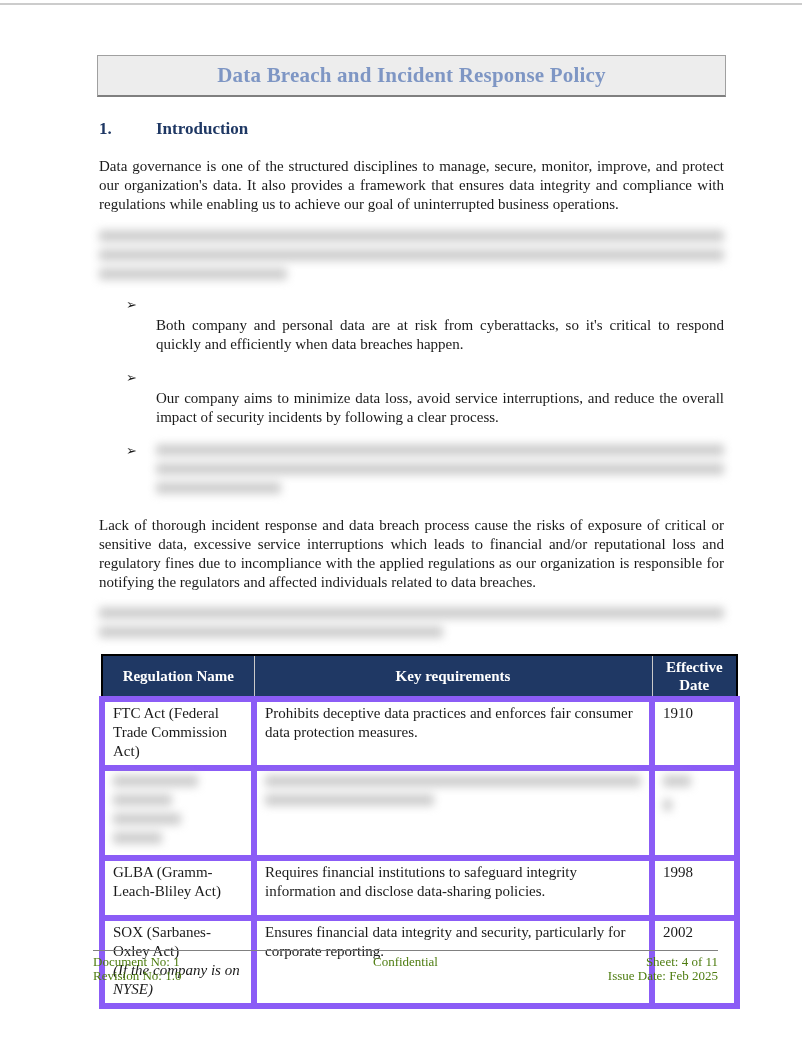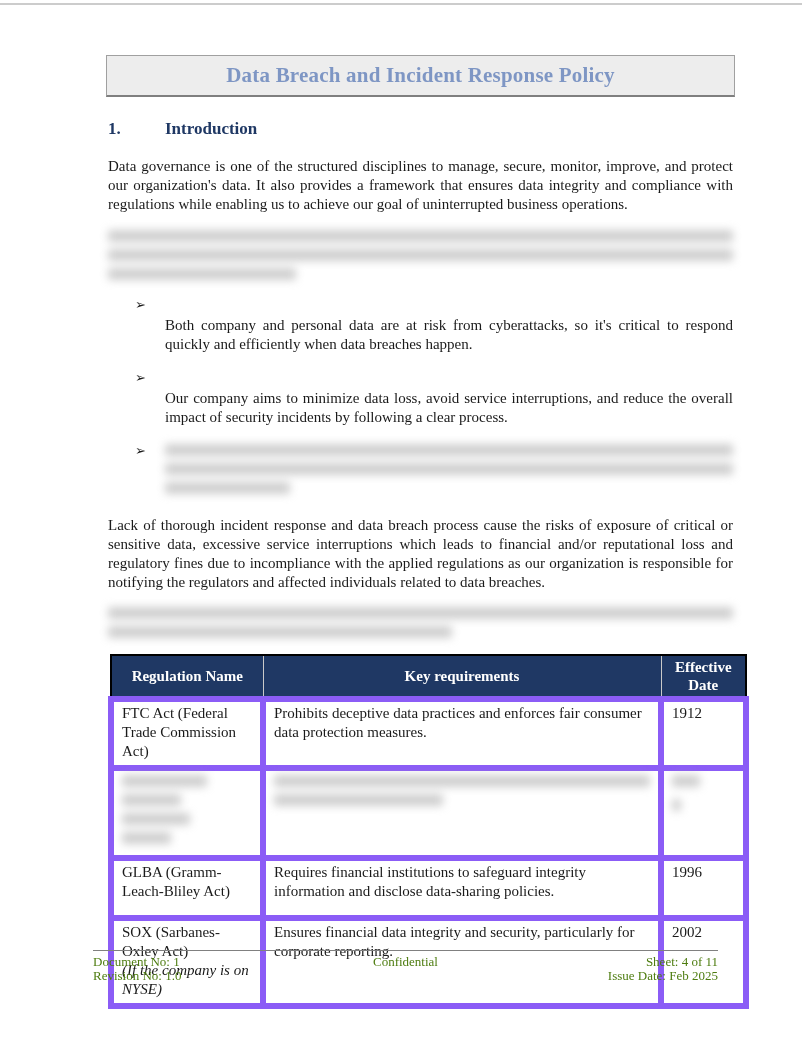--- a/index.html
+++ b/index.html
@@ -6,21 +6,21 @@
   body {
     width:802px; height:1050px;
     background:#ffffff;
     position:relative;
     font-family:"Liberation Serif","DejaVu Serif",serif;
     color:#1a1a1a;
     overflow:hidden;
   }
   .top-edge { position:absolute; top:3px; left:0; width:802px; height:2px; background:#cccccc; }
 
-  .content { position:absolute; left:108px; top:0; width:625px; }
+  .content { position:absolute; left:99px; top:0; width:625px; }
 
   .title-box {
     margin-left:-2px;
     margin-top:55px;
     width:627px; height:39px;
     background:#ededed;
     border:1px solid #a0a0a0;
     border-bottom:2px solid #7f7f7f;
     display:flex; align-items:center; justify-content:center;
   }
@@ -145,21 +145,21 @@
       <tr>
         <th>Regulation Name</th>
         <th>Key requirements</th>
         <th>Effective Date</th>
       </tr>
     </thead>
     <tbody>
       <tr style="height:53px;">
         <td>FTC Act (Federal Trade Commission Act)</td>
         <td>Prohibits deceptive data practices and enforces fair consumer data protection measures.</td>
-        <td>1912</td>
+        <td>1910</td>
       </tr>
       <tr style="height:72px;">
         <td>
           <div class="blur-block" style="margin-top:2px;">
             <div class="bl w65"></div>
             <div class="bl w45"></div>
             <div class="bl w52"></div>
             <div class="bl w38"></div>
           </div>
         </td>
@@ -172,21 +172,21 @@
         <td>
           <div class="blur-block" style="margin-top:2px;">
             <div class="bl w45"></div>
             <div class="bl w15" style="margin-top:12px;"></div>
           </div>
         </td>
       </tr>
       <tr style="height:60px;">
         <td>GLBA (Gramm-Leach-Bliley Act)</td>
         <td>Requires financial institutions to safeguard integrity information and disclose data-sharing policies.</td>
-        <td>1996</td>
+        <td>1998</td>
       </tr>
       <tr style="height:68px;">
         <td>
           <span>SOX (Sarbanes-Oxley Act)</span>
           <span class="cell-note">(If the company is on NYSE)</span>
         </td>
         <td>Ensures financial data integrity and security, particularly for corporate reporting.</td>
         <td>2002</td>
       </tr>
     </tbody>

